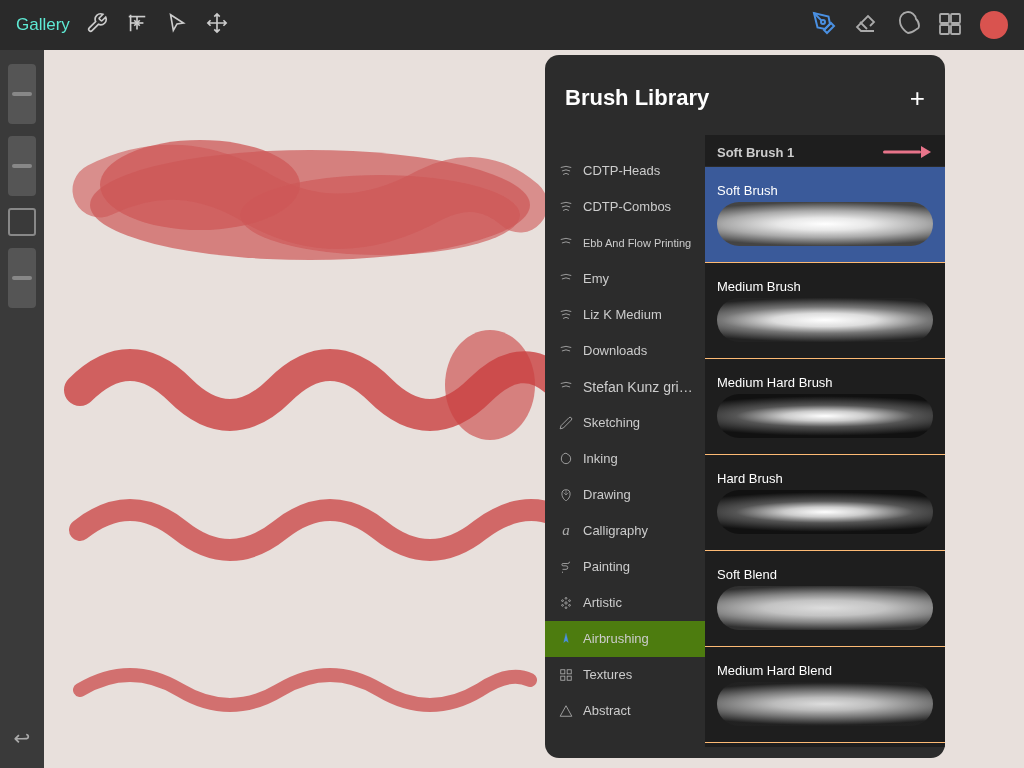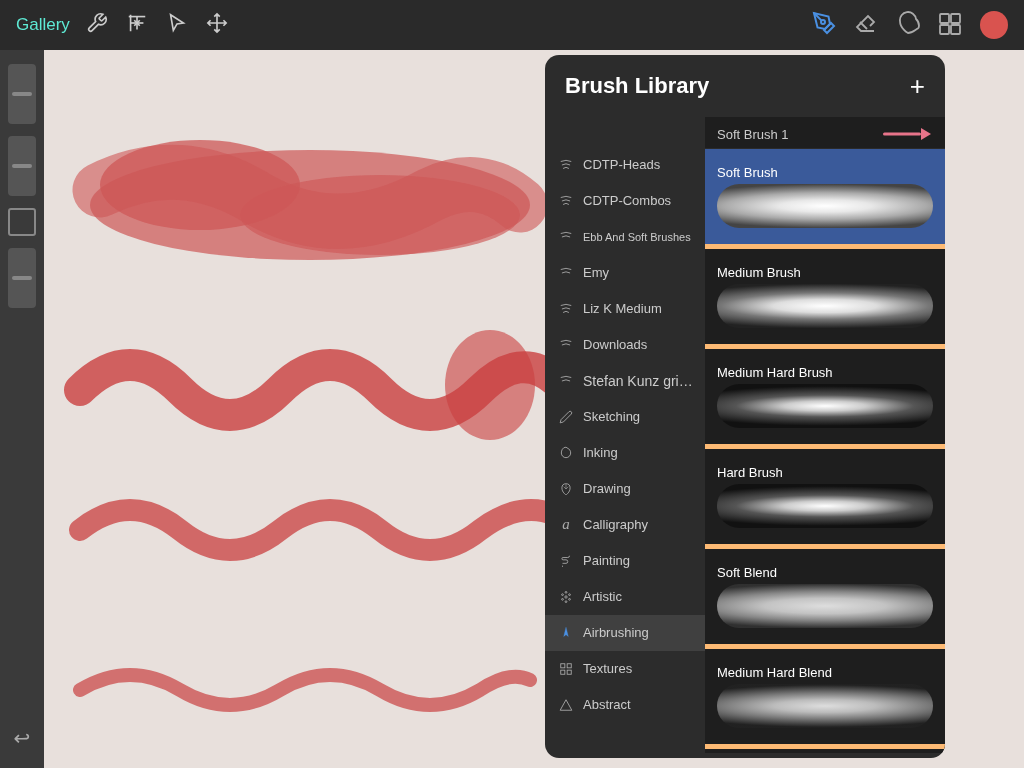--- a/index.html
+++ b/index.html
@@ -140,20 +140,21 @@
       display: flex;
       flex-direction: column;
     }
 
     #brush-library-header {
       padding: 18px 20px 12px;
       display: flex;
       align-items: center;
       justify-content: space-between;
       flex-shrink: 0;
+      margin-top: 12px;
     }
     #brush-library-header h2 {
       color: #fff;
       font-size: 22px;
       font-weight: 600;
     }
     .add-btn {
       color: #fff;
       font-size: 26px;
       cursor: pointer;
@@ -192,21 +193,21 @@
 
     .category-item {
       display: flex;
       align-items: center;
       gap: 8px;
       padding: 9px 12px;
       cursor: pointer;
       color: #ccc;
       font-size: 13px;
     }
-    .category-item.active { background: #404040; }
+    .category-item.active { background: #4d7c0f; }
     .cat-icon {
       width: 18px;
       height: 18px;
       flex-shrink: 0;
       display: flex;
       align-items: center;
       justify-content: center;
       color: #aaa;
       font-size: 14px;
     }
@@ -218,21 +219,21 @@
       flex: 1;
       overflow-y: auto;
       background: #1e1e1e;
       padding: 4px 0;
     }
     #brush-list::-webkit-scrollbar { width: 0; }
 
     .brush-item {
       padding: 16px 12px;
       cursor: pointer;
-      border-bottom: 5px solid #fdba74;
+      border-bottom: 1px solid #fdba74;
     }
     .brush-item.selected {
       background: #3a5a9a;
     }
     .brush-name {
       color: #fff;
       font-size: 13px;
       font-weight: 500;
       margin-bottom: 4px;
     }
@@ -266,21 +267,21 @@
     #first-brush-row {
       display: flex;
       align-items: center;
       padding: 6px 12px;
       background: #1e1e1e;
       border-bottom: 1px solid #2a2a2a;
     }
     #first-brush-label {
       color: #ccc;
       font-size: 13px;
-      font-weight: 400;
+      font-weight: 700;
       flex: 1;
     }
     .pink-arrow {
       display: inline-block;
       width: 50px;
       height: 14px;
       position: relative;
     }
     .pink-arrow::before {
       content: '';
@@ -427,21 +428,21 @@
         <span class="cat-label">CDTP-Combos</span>
       </div>
 
       <div class="category-item">
         <span class="cat-icon">
           <svg width="14" height="14" viewBox="0 0 24 24" fill="none" stroke="currentColor" stroke-width="1.5">
             <path d="M3 6 Q12 2 21 6"></path>
               <path d="M5 12 Q12 8 19 12"></path>
           </svg>
         </span>
-        <span class="cat-label" style="font-size:11px">Ebb And Soft Brushes</span>
+        <span class="cat-label" style="font-size:11px">Ebb And Flow Printing</span>
       </div>
 
 
       <div class="category-item">
         <span class="cat-icon">
           <svg width="14" height="14" viewBox="0 0 24 24" fill="none" stroke="currentColor" stroke-width="1.5">
             <path d="M3 6 Q12 2 21 6"></path>
               <path d="M5 12 Q12 8 19 12"></path>
           </svg>
         </span>

